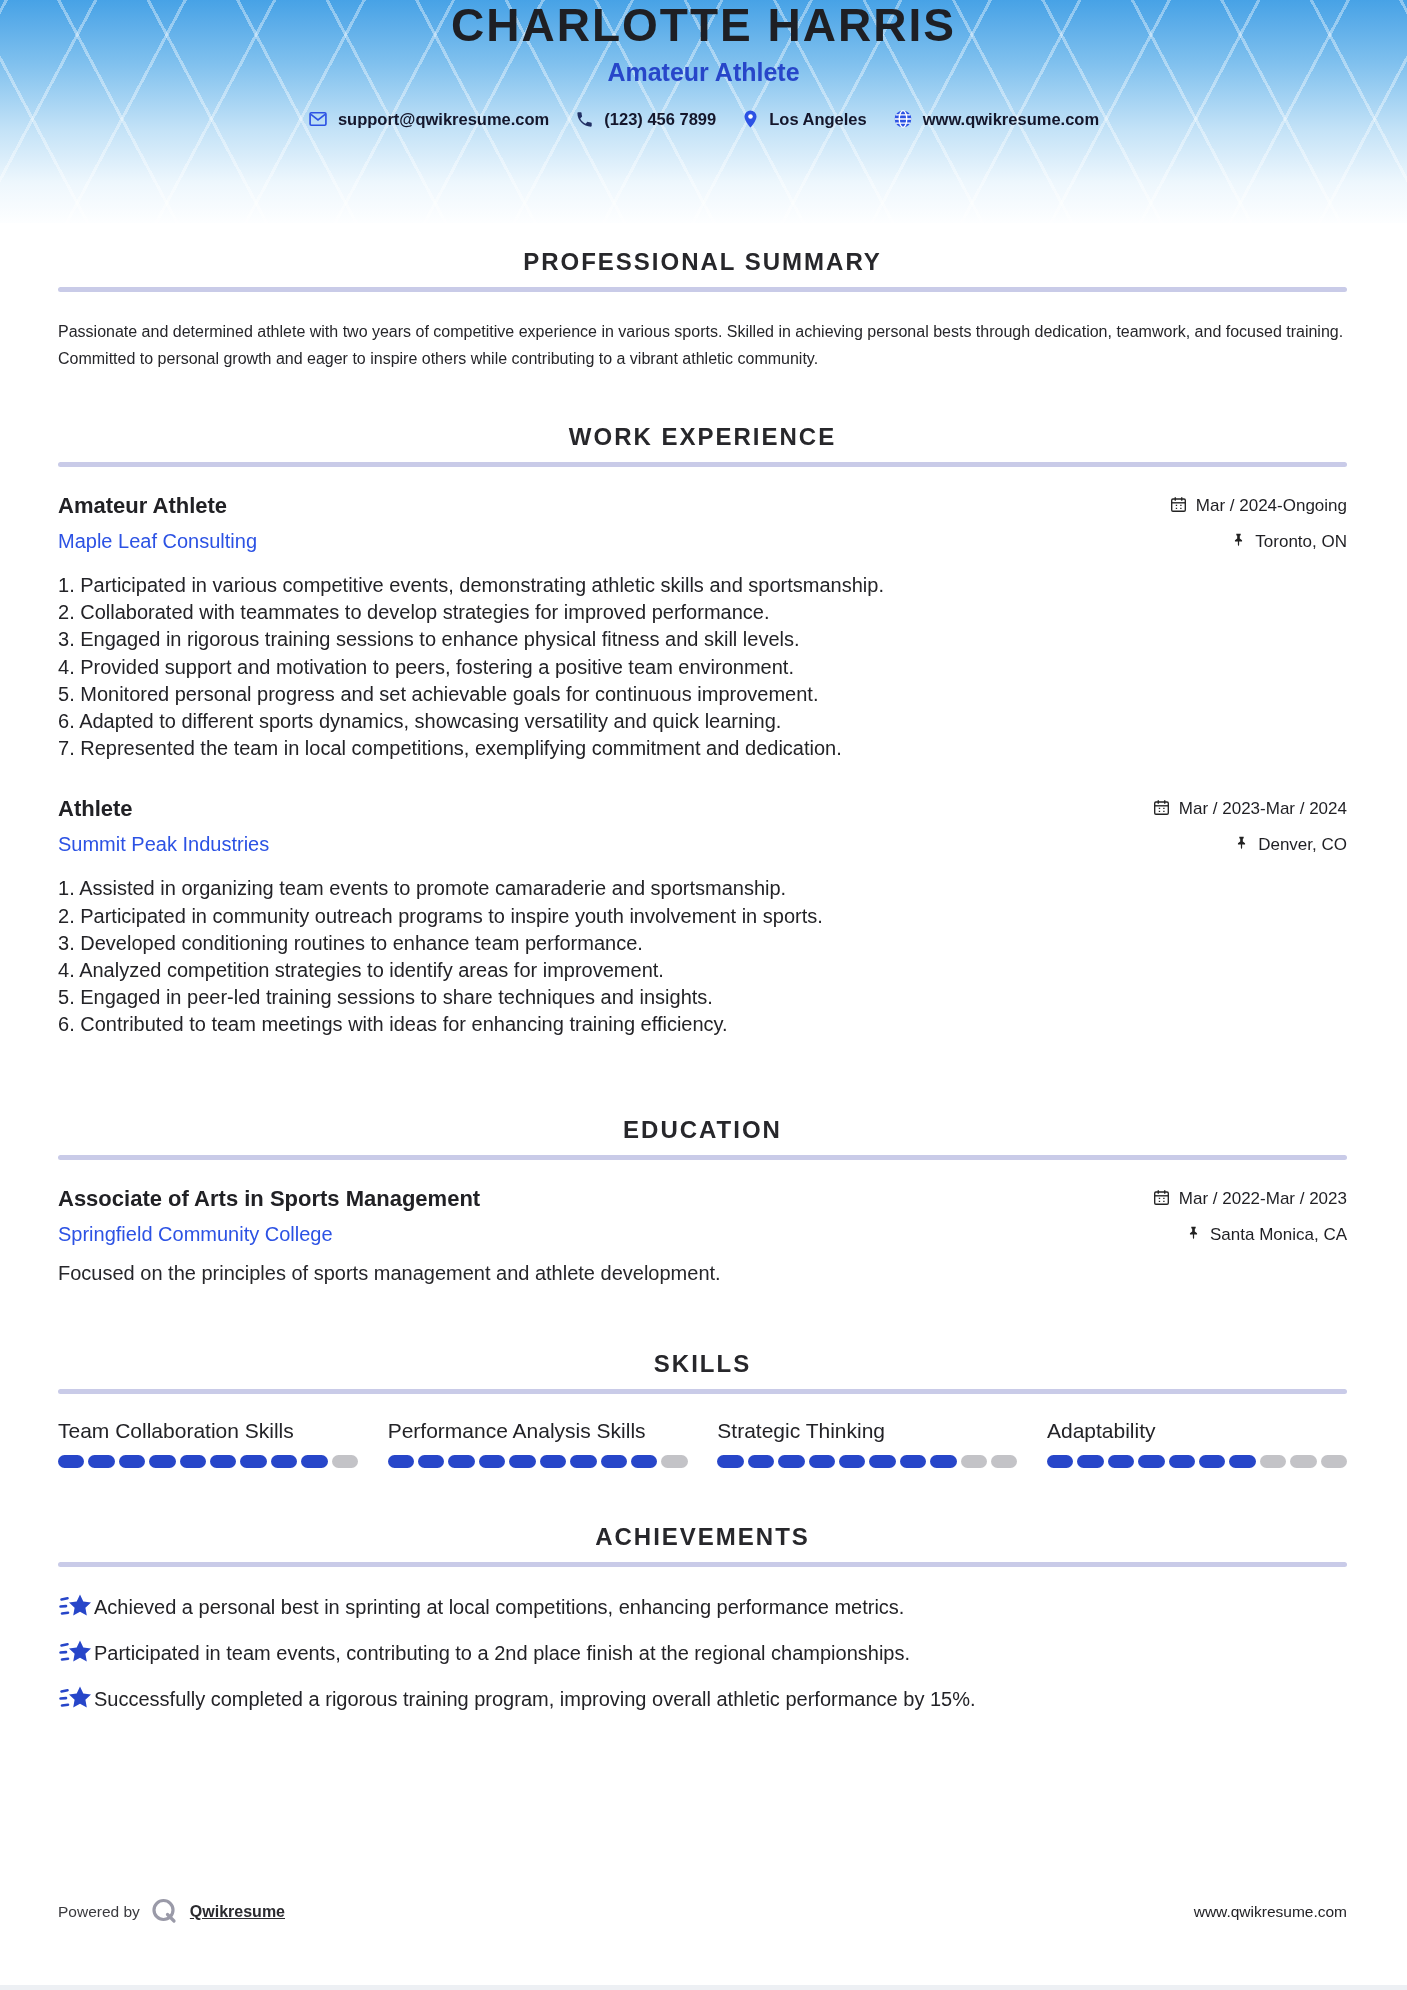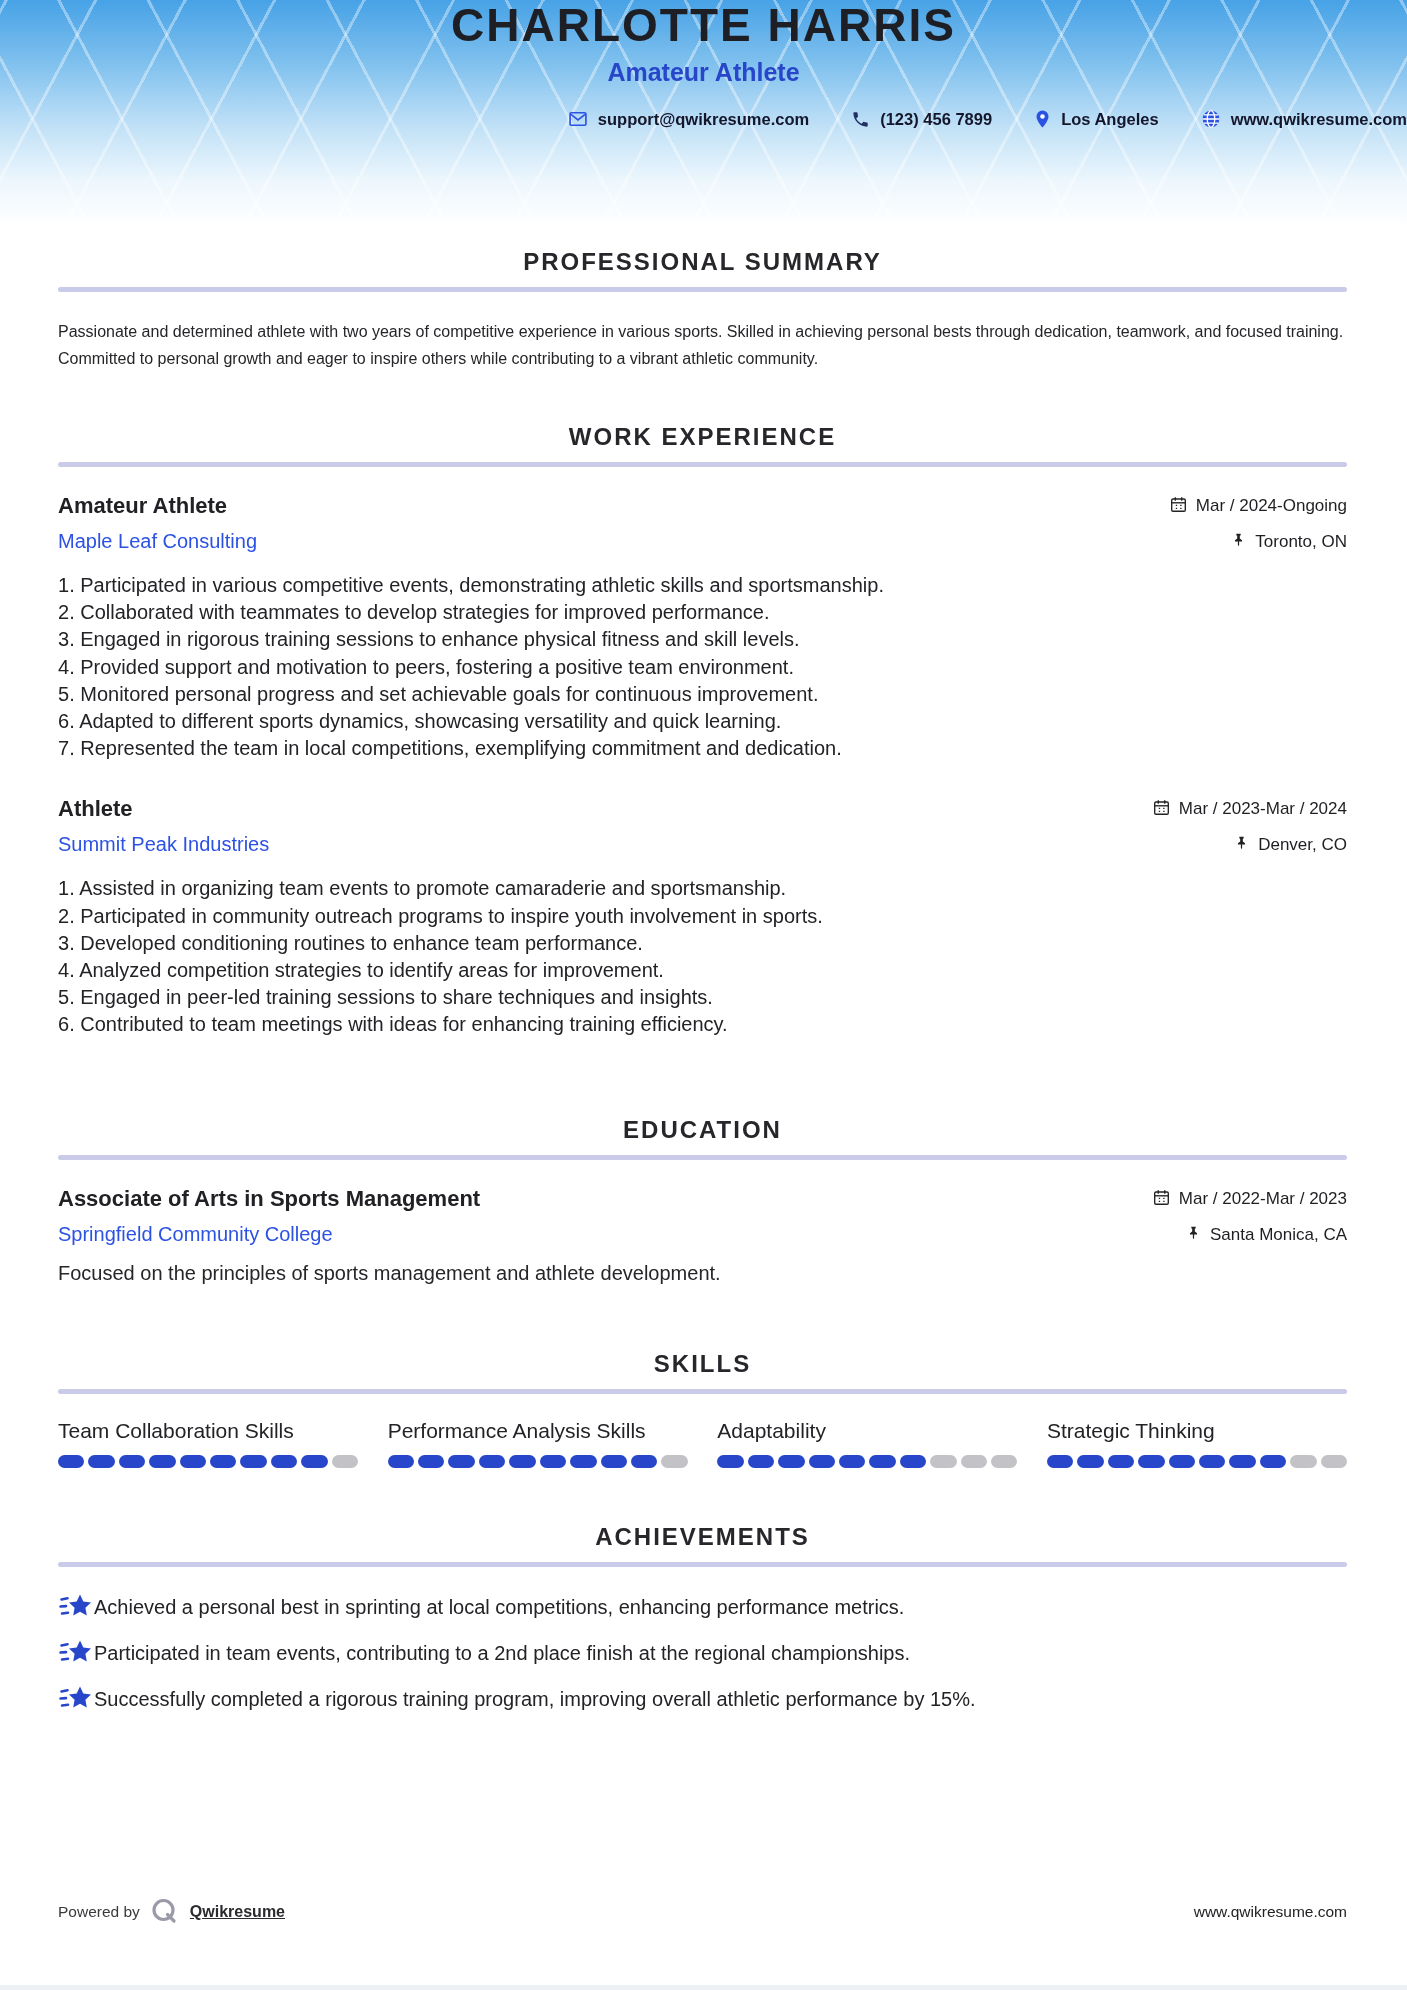--- a/index.html
+++ b/index.html
@@ -16,21 +16,21 @@
   
   .header{
     height:223px;text-align:center;
     background:
       repeating-linear-gradient(62deg, rgba(255,255,255,0) 0 76px, rgba(255,255,255,.38) 76px 79px),
       repeating-linear-gradient(-62deg, rgba(255,255,255,0) 0 76px, rgba(255,255,255,.38) 76px 79px),
       linear-gradient(180deg,#47a2e6 0%,#7fc0ee 28%,#c3e2f7 58%,#eef7fd 82%,#fdfeff 100%);
   }
   .name{font-size:46px;font-weight:bold;letter-spacing:2px;color:#1e1f24;line-height:50px;}
   .subtitle{margin-top:7px;font-size:25px;font-weight:bold;color:var(--accent-blue);line-height:30px;}
-  .contact{margin-top:22px;display:flex;justify-content:flex-end;align-items:center;gap:42px;}
+  .contact{margin-top:22px;display:flex;justify-content:center;align-items:center;gap:26px;}
   .contact .c-item{display:flex;align-items:center;gap:10px;font-size:16.5px;font-weight:bold;color:#14162b;}
   .contact svg{display:block;}
 
   
   .content{padding:0 60px 0 58px;}
 
   .sec-title{font-size:24px;font-weight:bold;letter-spacing:2px;color:#27272b;text-align:center;line-height:30px;}
   .sec-rule{height:5px;margin-top:10px;background:var(--divider);border-radius:3px;}
 
   .mt-summary{margin-top:24px;}
@@ -246,45 +246,45 @@
               <span class="seg seg-on"></span>
               <span class="seg seg-on"></span>
               <span class="seg seg-on"></span>
               <span class="seg seg-on"></span>
               <span class="seg seg-on"></span>
               <span class="seg seg-on"></span>
               <span class="seg"></span>
             </div>
         </div>
         <div class="skill">
+          <div class="skill-name">Strategic Thinking</div>
+          <div class="skill-bar">
+              <span class="seg seg-on"></span>
+              <span class="seg seg-on"></span>
+              <span class="seg seg-on"></span>
+              <span class="seg seg-on"></span>
+              <span class="seg seg-on"></span>
+              <span class="seg seg-on"></span>
+              <span class="seg seg-on"></span>
+              <span class="seg seg-on"></span>
+              <span class="seg"></span>
+              <span class="seg"></span>
+            </div>
+        </div>
+        <div class="skill">
           <div class="skill-name">Adaptability</div>
           <div class="skill-bar">
               <span class="seg seg-on"></span>
               <span class="seg seg-on"></span>
               <span class="seg seg-on"></span>
               <span class="seg seg-on"></span>
               <span class="seg seg-on"></span>
               <span class="seg seg-on"></span>
               <span class="seg seg-on"></span>
               <span class="seg"></span>
-              <span class="seg"></span>
-              <span class="seg"></span>
-            </div>
-        </div>
-        <div class="skill">
-          <div class="skill-name">Strategic Thinking</div>
-          <div class="skill-bar">
-              <span class="seg seg-on"></span>
-              <span class="seg seg-on"></span>
-              <span class="seg seg-on"></span>
-              <span class="seg seg-on"></span>
-              <span class="seg seg-on"></span>
-              <span class="seg seg-on"></span>
-              <span class="seg seg-on"></span>
-              <span class="seg seg-on"></span>
               <span class="seg"></span>
               <span class="seg"></span>
             </div>
         </div>
       </div>
     </div>
 
     <div class="mt-ach">
       <h2 class="sec-title">ACHIEVEMENTS</h2>
       <div class="sec-rule"></div>

